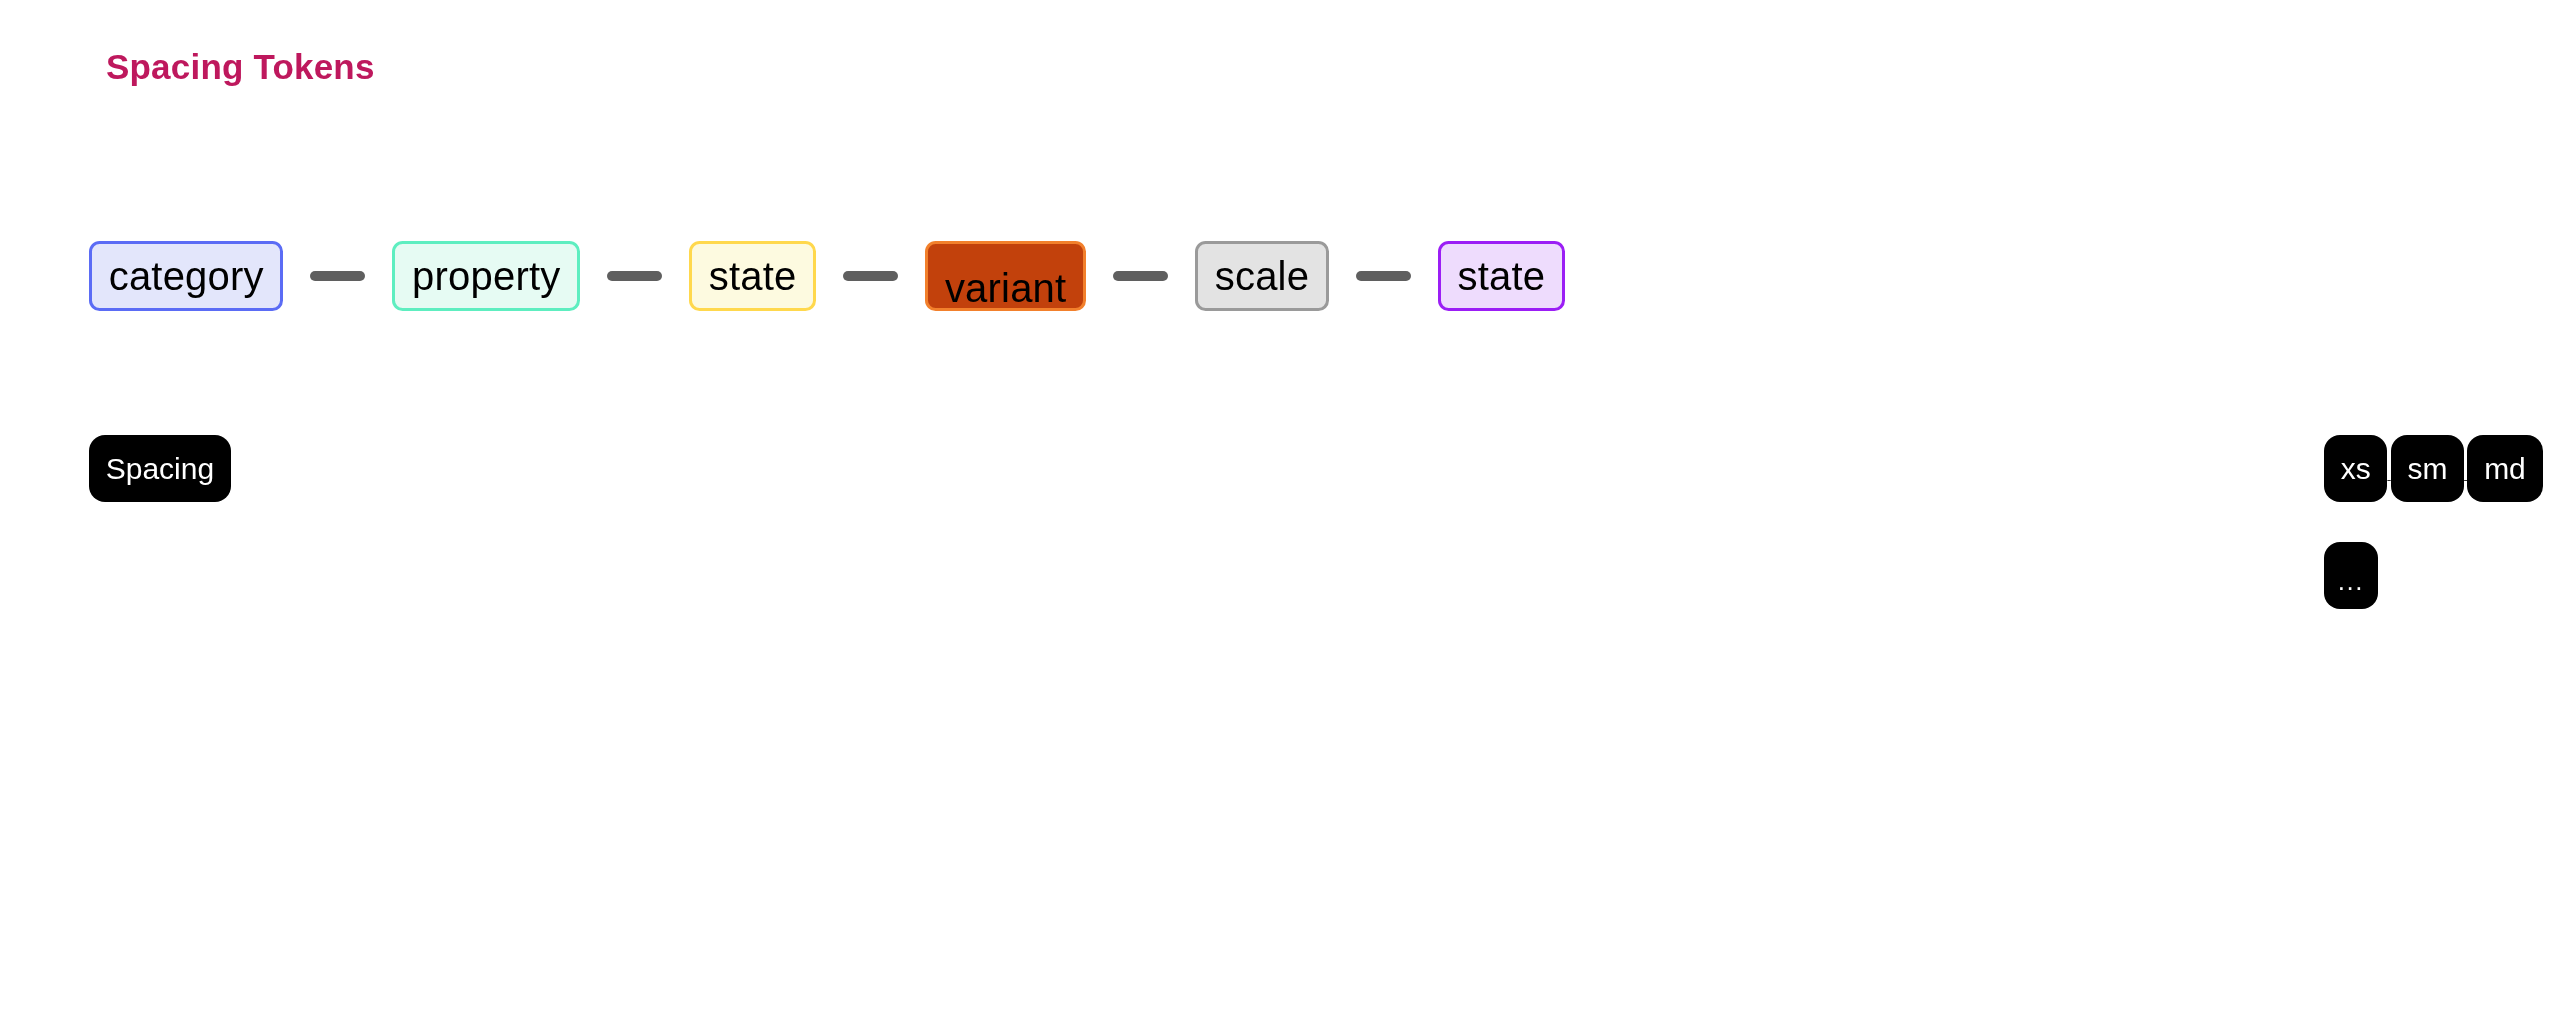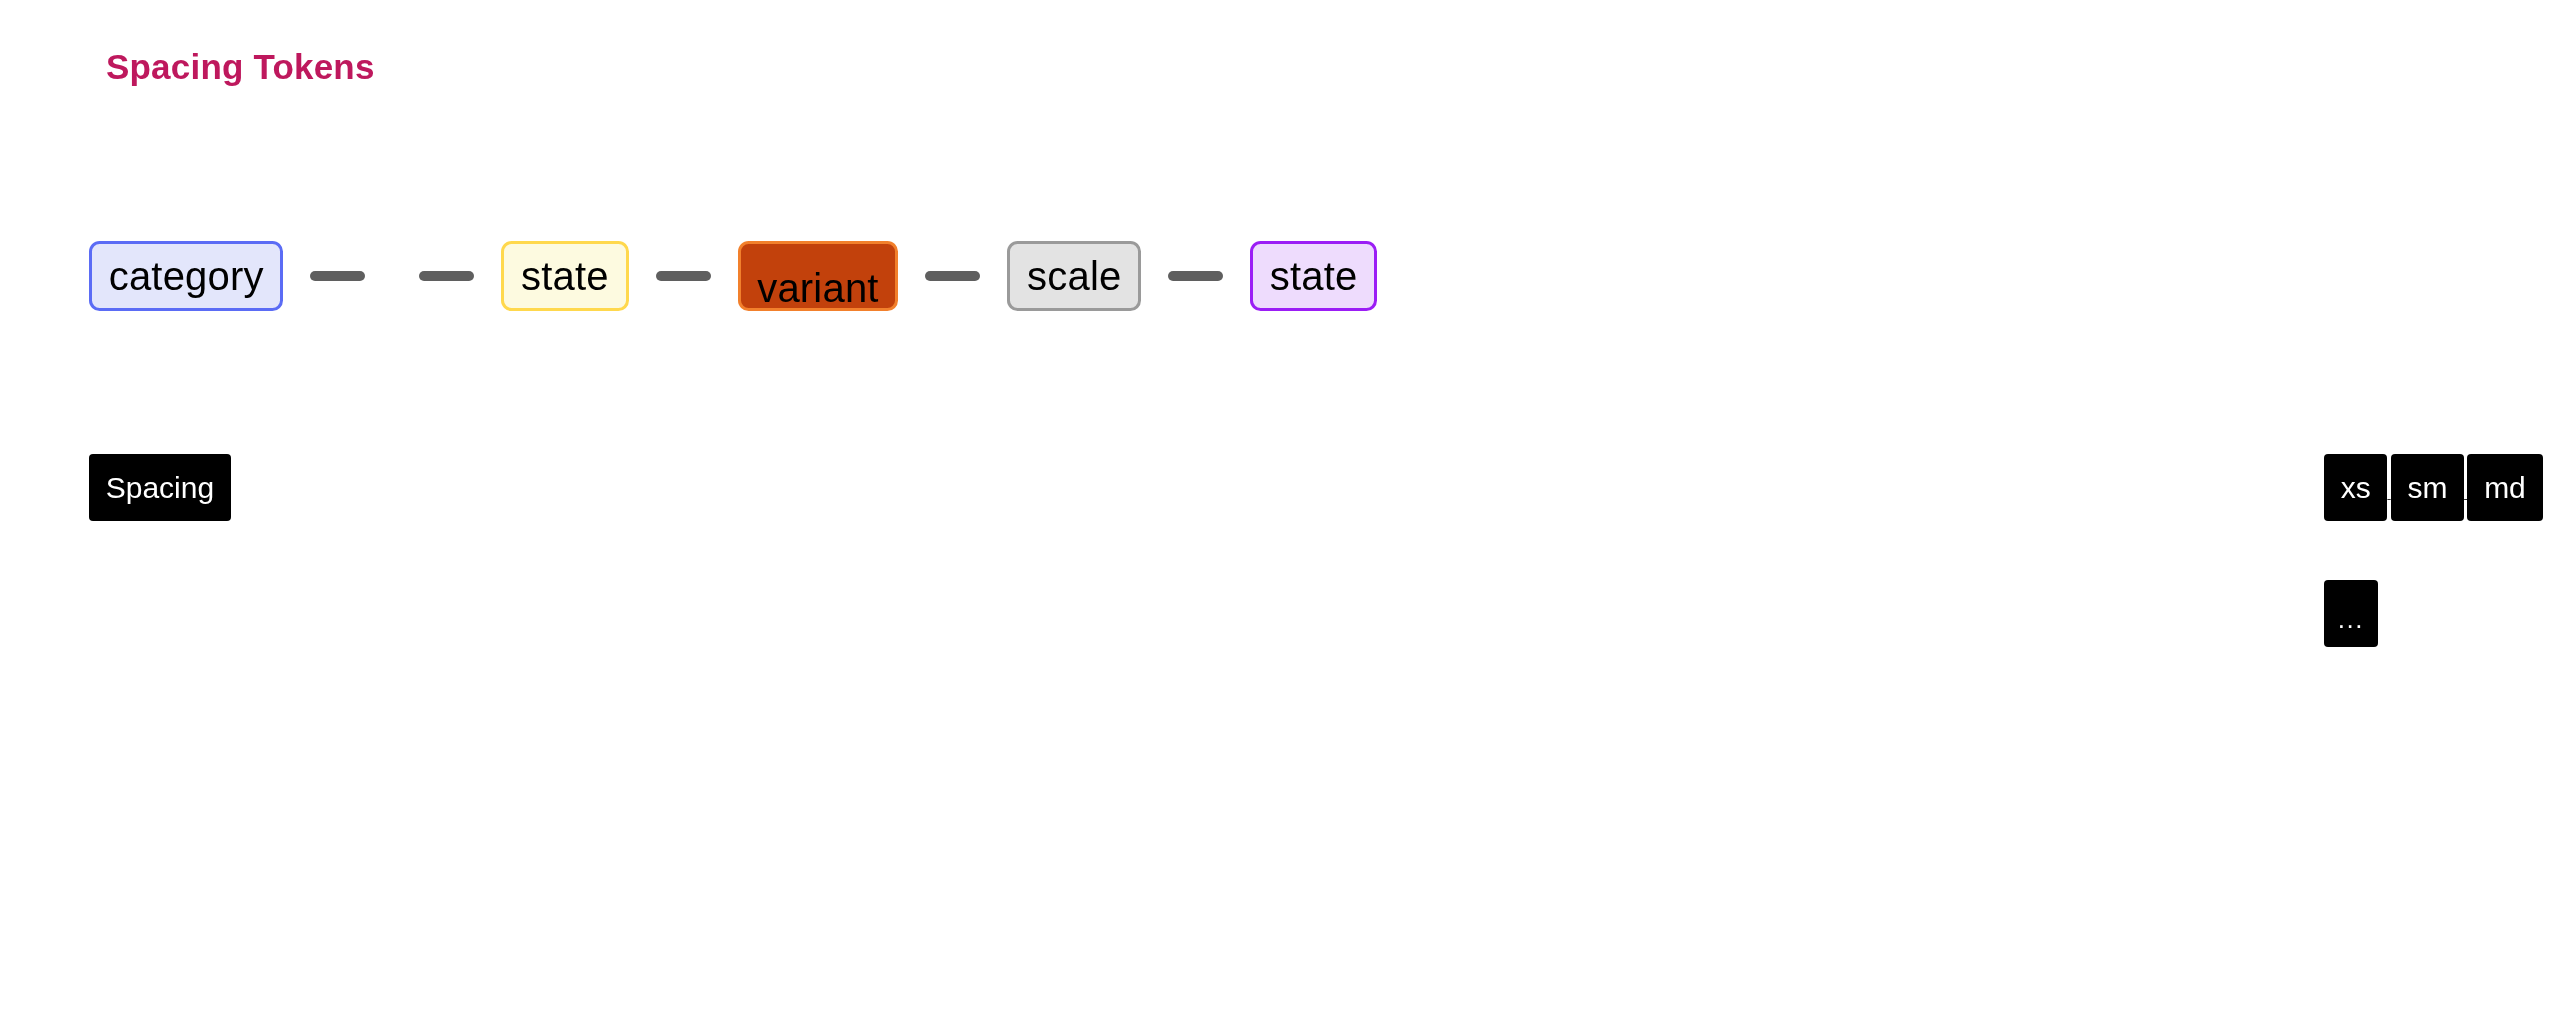--- a/index.html
+++ b/index.html
@@ -66,30 +66,29 @@
     margin: 0 27px;
   }
 
   
   .tag {
     position: absolute;
     height: 67px;
     box-sizing: border-box;
     background: #000000;
     color: #ffffff;
-    border-radius: 4px;
+    border-radius: 16px;
     display: flex;
     align-items: center;
     justify-content: flex-start;
     padding: 0 16.7px;
     font-size: 30px;
     font-weight: 400;
     line-height: 1;
     white-space: nowrap;
-    margin-top: 19px;
   }
   .tag.ellipsis {
     font-size: 26px;
     letter-spacing: 1.5px;
     padding: 0 13.7px;
     align-items: flex-end;
     padding-bottom: 15px;
   }
 
   #value-tag-spacing { left: 89px; top: 435px; }
@@ -113,20 +112,23 @@
 
 <div id="page-title">Spacing Tokens</div>
 
 <div id="token-path">
 
   <div class="chip" style="background: rgb(227, 230, 251); border-color: rgb(91, 108, 245);">
     <span>category</span>
   </div>
   <div class="connector" style="background: rgb(95, 95, 95);"></div>
 
+  <div class="chip" style="background: rgb(230, 251, 243); border-color: rgb(94, 238, 192);">
+    <span>property</span>
+  </div>
   <div class="connector" style="background: rgb(95, 95, 95);"></div>
 
   <div class="chip" style="background: rgb(253, 250, 224); border-color: rgb(255, 216, 77);">
     <span>state</span>
   </div>
   <div class="connector" style="background: rgb(95, 95, 95);"></div>
 
   <div class="chip" style="background: #c2410c; border-color: rgb(242, 128, 44); align-items: flex-end;">
     <span>variant</span>
   </div>

